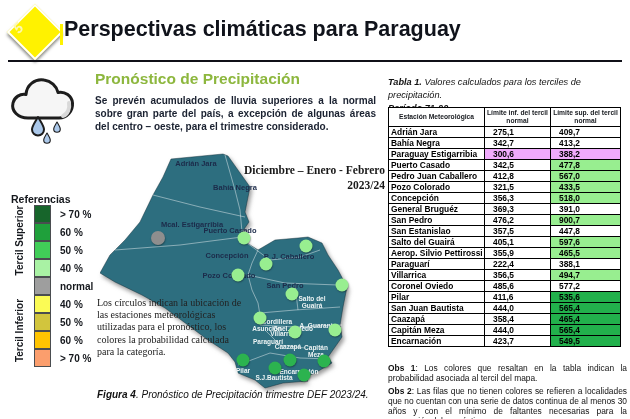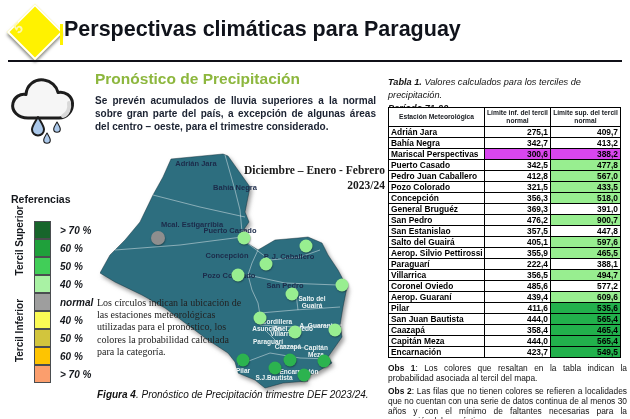--- a/index.html
+++ b/index.html
@@ -12,21 +12,21 @@
   .badge-num{position:absolute;left:14px;top:20px;transform:rotate(-45deg);
          font-size:14px;font-weight:bold;font-style:italic;color:#fdf7b0;}
   .badge-tick{position:absolute;left:60px;top:24px;width:3px;height:21px;background:#fff200;}
   .page-title{position:absolute;left:64px;top:17px;font-size:21.5px;font-weight:bold;color:#10131b;}
   .rule{position:absolute;left:8px;top:60px;width:614px;border-top:2px solid #101018;}
 
   
   .cloud-wrap{position:absolute;left:8px;top:72px;width:74px;height:80px;}
   .ref-title{position:absolute;left:11px;top:180px;font-size:10.5px;font-weight:bold;margin-top:13px;}
   .legend{position:absolute;left:0;top:205px;width:110px;height:170px;}
-  .legend-bar{position:absolute;left:34px;top:16px;font-style:italic;}
+  .legend-bar{position:absolute;left:34px;top:0;}
   .legend-row{display:flex;align-items:center;height:18px;}
   .legend-swatch{width:17px;height:18px;border:1px solid #4a4d50;margin-top:-1px;box-sizing:border-box;flex:0 0 17px;}
   .legend-label{margin-left:9px;font-size:10px;font-weight:bold;white-space:nowrap;}
   .tercil-label{position:absolute;left:-21px;width:80px;text-align:center;font-size:10px;font-weight:bold;
          transform:rotate(-90deg);white-space:nowrap;}
 
   
   .section-title{position:absolute;left:95px;top:70px;font-size:15.5px;font-weight:bold;color:#8db73e;}
   .section-body{position:absolute;left:95px;top:94px;width:281px;font-size:10px;font-weight:bold;
          text-align:justify;line-height:1.32;color:#1a2130;}
@@ -47,24 +47,24 @@
 
   
   .table-caption{position:absolute;left:388px;top:76px;width:242px;font-size:9.2px;font-style:italic;
          color:#111;line-height:1.4;}
   .table-caption b{font-weight:bold;}
   .data-table{position:absolute;left:388px;top:107px;width:232px;border-collapse:collapse;
          table-layout:fixed;background:#fff;}
   .data-table th,.data-table td{border:1px solid #000;box-sizing:border-box;overflow:hidden;white-space:nowrap;}
   .data-table th{font-size:6.7px;font-weight:bold;text-align:center;padding:1px 1px;line-height:1.2;height:16px;}
   .data-table td{font-size:8.4px;font-weight:bold;line-height:10px;height:10px;padding:0 2px;color:#000;}
-  .data-table td.num{text-align:right;padding-left:8px;}
+  .data-table td.num{padding-left:8px;}
   .hl-light{background:#98ee90;}
   .hl-dark{background:#22b14c;}
-  .hl-gray{background:#d946ef;}
+  .hl-gray{background:#f0abfc;}
   .notes{position:absolute;left:388px;top:363px;width:239px;font-size:8.4px;line-height:1.22;
          text-align:justify;color:#111;}
   .notes p{margin:0 0 2px 0;}
   .notes b{font-weight:bold;}
 </style>
 </head>
 <body>
 
 <div class="page">
 
@@ -230,21 +230,21 @@
           <td>Adrián Jara</td>
           <td class="num">275,1</td>
           <td class="num">409,7</td>
         </tr>
         <tr>
           <td>Bahía Negra</td>
           <td class="num">342,7</td>
           <td class="num">413,2</td>
         </tr>
         <tr>
-          <td>Mariscal Perspectivas</td>
+          <td>Paraguay Estigarribia</td>
           <td class="num hl-gray">300,6</td>
           <td class="num hl-gray">388,2</td>
         </tr>
         <tr>
           <td>Puerto Casado</td>
           <td class="num">342,5</td>
           <td class="num hl-light">477,8</td>
         </tr>
         <tr>
           <td>Pedro Juan Caballero</td>
@@ -295,25 +295,20 @@
           <td>Villarrica</td>
           <td class="num">356,5</td>
           <td class="num hl-light">494,7</td>
         </tr>
         <tr>
           <td>Coronel Oviedo</td>
           <td class="num">485,6</td>
           <td class="num">577,2</td>
         </tr>
         <tr>
-          <td>Aerop. Guaraní</td>
-          <td class="num">439,4</td>
-          <td class="num hl-light">609,6</td>
-        </tr>
-        <tr>
           <td>Pilar</td>
           <td class="num">411,6</td>
           <td class="num hl-dark">535,6</td>
         </tr>
         <tr>
           <td>San Juan Bautista</td>
           <td class="num">444,0</td>
           <td class="num hl-dark">565,4</td>
         </tr>
         <tr>

